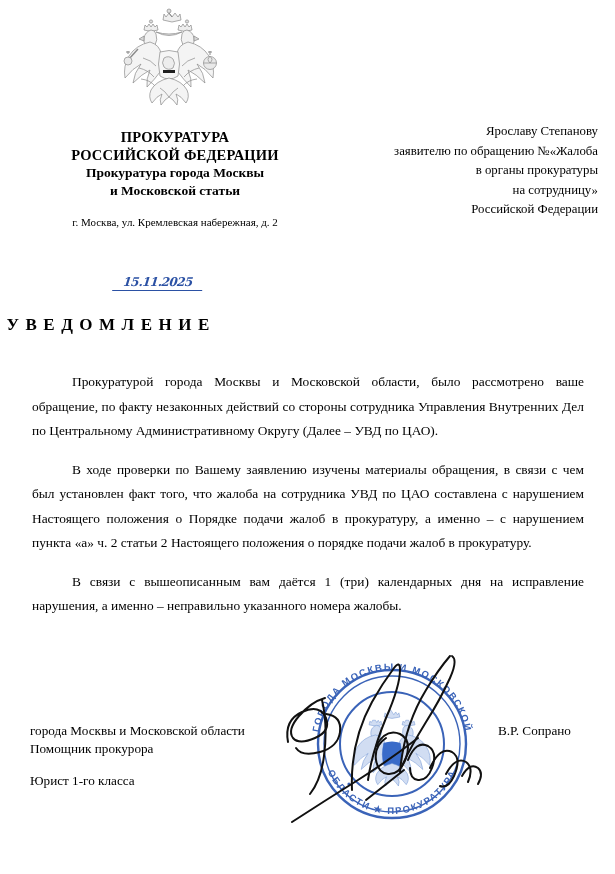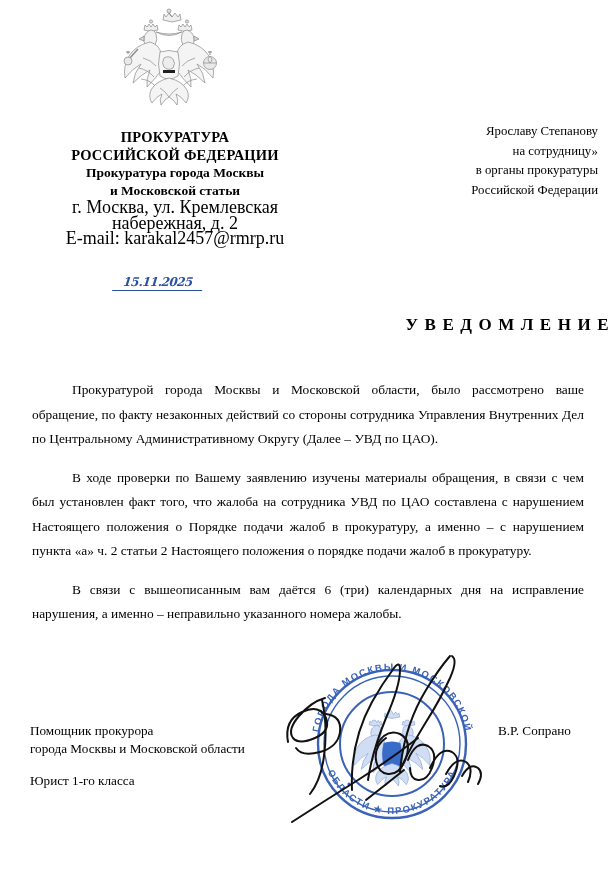--- a/index.html
+++ b/index.html
@@ -47,22 +47,22 @@
     line-height: 18px;
     letter-spacing: 0.2px;
   }
   .lh-dept {
     margin-top: 0;
     font-size: 13.5px;
     font-weight: bold;
     line-height: 18px;
   }
   .lh-contact {
-    margin-top: 0;
-    font-size: 18px;
+    margin-top: 15px;
+    font-size: 11px;
     line-height: 15.5px;
   }
 
   
   .addressee {
     position: absolute;
     left: 348px;
     top: 122px;
     width: 250px;
     font-size: 12.8px;
@@ -87,40 +87,40 @@
     border-bottom: 1.5px solid #2b51a4;
     padding-bottom: 1px;
   }
 
   
   .doc-title {
     position: absolute;
     left: 0;
     top: 315px;
     width: 615px;
-    text-align: right;
+    text-align: left;
     font-size: 17px;
     font-weight: bold;
     letter-spacing: 6.5px;
     text-indent: 6.5px;
   }
 
   
   .body-text {
     position: absolute;
     left: 32px;
     top: 366px;
     width: 552px;
   }
   .para {
     font-size: 13.4px;
     line-height: 24.5px;
     text-align: justify;
     text-indent: 40px;
-    margin: 12px 0 14px 0;
+    margin: 4px 0 14px 0;
     hyphens: none;
   }
 
   
   .sign-left {
     position: absolute;
     left: 30px;
     top: 722px;
     width: 300px;
     font-size: 13.2px;
@@ -211,44 +211,44 @@
     <div class="lh-org">
       <div>ПРОКУРАТУРА</div>
       <div>РОССИЙСКОЙ ФЕДЕРАЦИИ</div>
     </div>
     <div class="lh-dept">
       <div>Прокуратура города Москвы</div>
       <div>и Московской статьи</div>
     </div>
     <div class="lh-contact">
       <div>г. Москва, ул. Кремлевская набережная, д. 2</div>
-      <div>E-mail: karakal2457@rmrp.ru</div>
     </div>
   </div>
 
   <div class="addressee">
     <div>Ярославу Степанову</div>
+    <div>заявителю по обращению №«Жалоба</div>
+    <div>в органы прокуратуры</div>
     <div>на сотрудницу»</div>
-    <div>в органы прокуратуры</div>
     <div>Российской Федерации</div>
   </div>
 
   <div class="datestamp">15.11.2025</div>
 
   <div class="doc-title">УВЕДОМЛЕНИЕ</div>
 
   <div class="body-text">
     <p class="para">Прокуратурой города Москвы и Московской области, было рассмотрено ваше обращение, по факту незаконных действий со стороны сотрудника Управления Внутренних Дел по Центральному Административному Округу (Далее – УВД по ЦАО).</p>
     <p class="para">В ходе проверки по Вашему заявлению изучены материалы обращения, в связи с чем был установлен факт того, что жалоба на сотрудника УВД по ЦАО составлена с нарушением Настоящего положения о Порядке подачи жалоб в прокуратуру, а именно – с нарушением пункта «а» ч. 2 статьи 2 Настоящего положения о порядке подачи жалоб в прокуратуру.</p>
-    <p class="para">В связи с вышеописанным вам даётся 6 (три) календарных дня на исправление нарушения, а именно – неправильно указанного номера жалобы.</p>
+    <p class="para">В связи с вышеописанным вам даётся 1 (три) календарных дня на исправление нарушения, а именно – неправильно указанного номера жалобы.</p>
   </div>
 
   <div class="sign-left">
+    <div>города Москвы и Московской области</div>
     <div>Помощник прокурора</div>
-    <div>города Москвы и Московской области</div>
     <div class="role2">Юрист 1-го класса</div>
   </div>
   <div class="sign-right">В.Р. Сопрано</div>
 
   <div class="seal">
     <svg viewBox="0 0 192 160" xmlns="http://www.w3.org/2000/svg">
       <defs>
         <path id="arcTop" d="M 22 84 A 74 74 0 0 1 170 84"></path>
         <path id="arcBot" d="M 26 84 A 70 70 0 0 0 166 84"></path>
       </defs>

